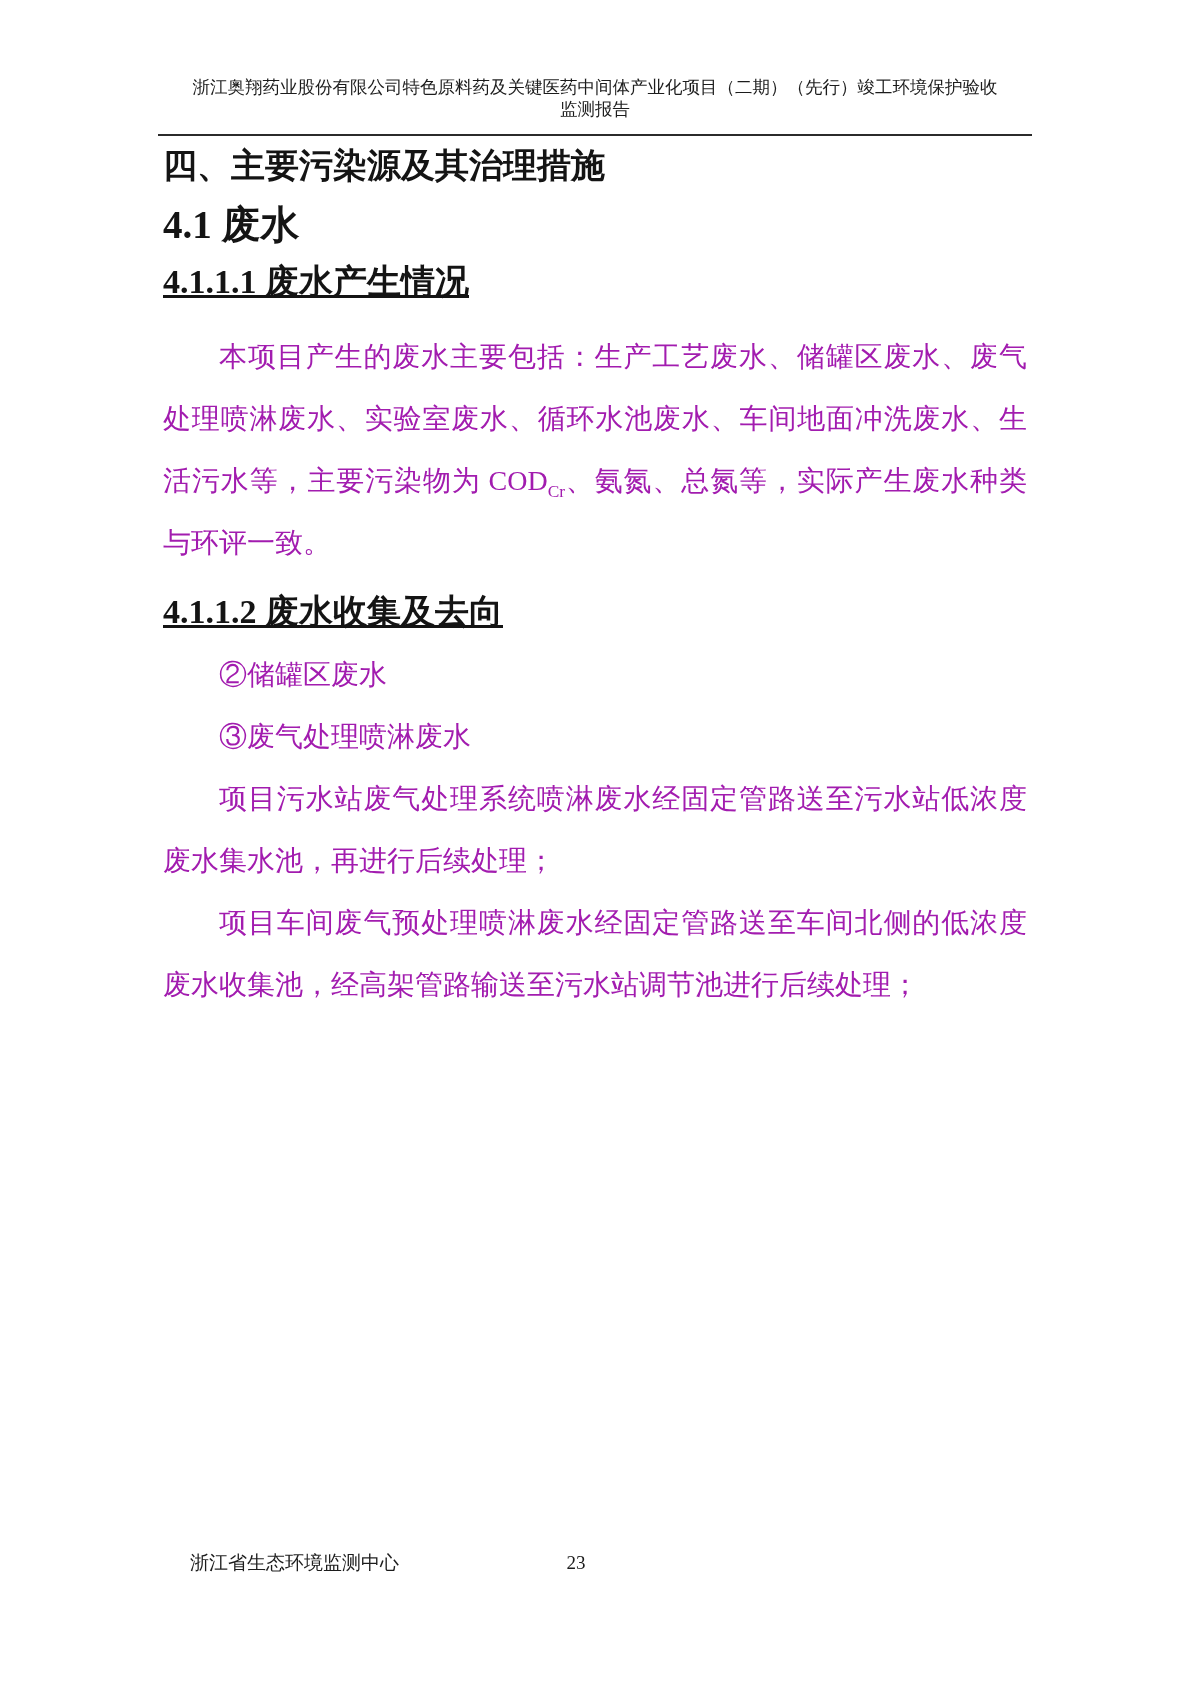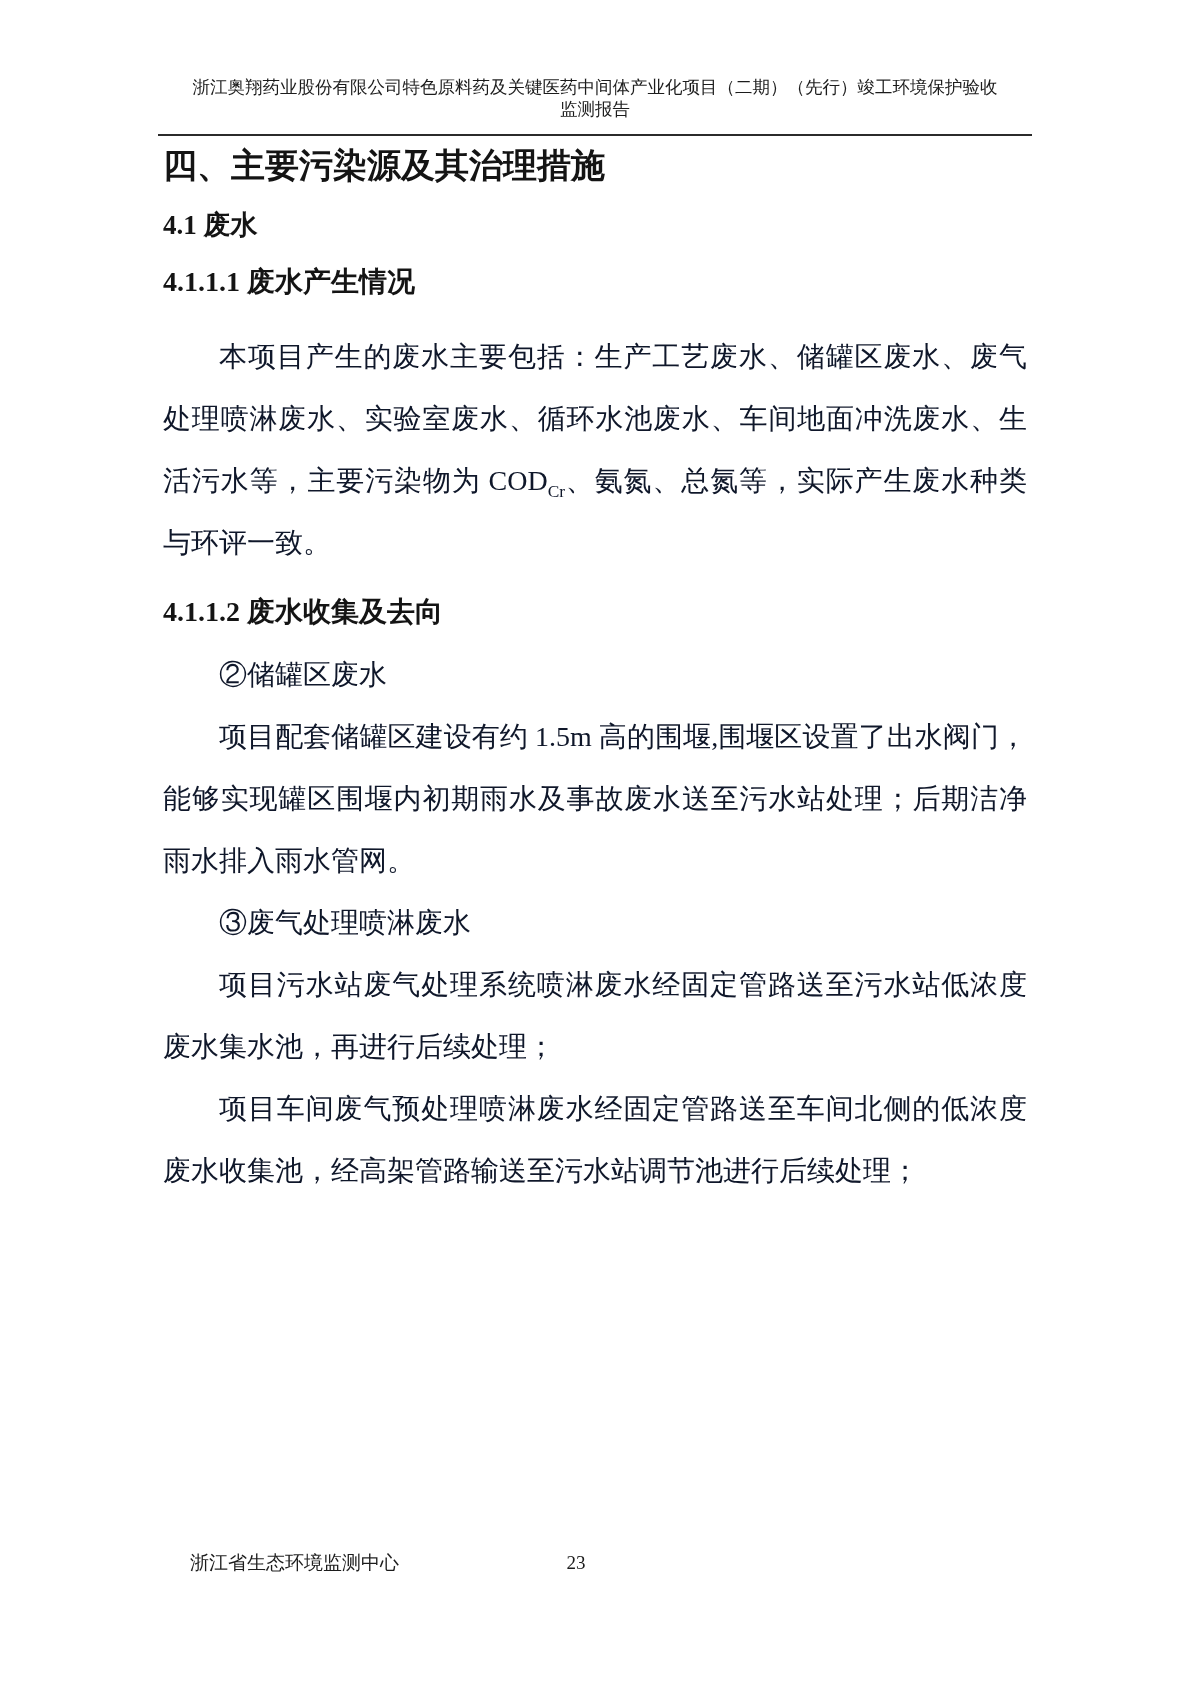--- a/index.html
+++ b/index.html
@@ -29,38 +29,39 @@
 
   .chapter-title {
     margin-top: 8px;
     font-size: 34px;
     font-weight: bold;
     line-height: 44px;
     text-align: left;
   }
   .sec-title {
     margin-top: 16px;
-    font-size: 27px;
+    font-size: 39px;
     font-weight: bold;
     line-height: 42px;
   }
   .subsec-title {
     margin-top: 16px;
-    font-size: 28px;
+    font-size: 34px;
     font-weight: bold;
     line-height: 40px;
+    text-decoration: underline;
   }
   .subsec-title.second { margin-top: 18px; }
 
   .para {
     font-size: 28px;
     line-height: 62px;
     text-align: justify;
     text-indent: 2em;
-    color: #0f172a;
+    color: #a21caf;
   }
   .lead-para { margin-top: 24px; }
   .items-block { margin-top: 12px; }
   .para sub { font-size: 0.62em; line-height: 0; }
 
   .doc-footer {
     position: absolute;
     top: 1550px;
     left: 0;
     width: 100%;
@@ -89,21 +90,20 @@
     <div class="sec-title">4.1 废水</div>
 
     <div class="subsec-title">4.1.1.1 废水产生情况</div>
 
     <div class="para lead-para"><span>本项目产生的废水主要包括：生产工艺废水、储罐区废水、废气处理喷淋废水、实验室废水、循环水池废水、车间地面冲洗废水、生活污水等，主要污染物为 COD</span><sub>Cr</sub><span>、氨氮、总氮等，实际产生废水种类与环评一致。</span></div>
 
     <div class="subsec-title second">4.1.1.2 废水收集及去向</div>
 
     <div class="items-block">
       <div class="para">②储罐区废水</div>
-      <div class="para">项目配套储罐区建设有约 1.5m 高的围堰,围堰区设置了出水阀门，能够实现罐区围堰内初期雨水及事故废水送至污水站处理；后期洁净雨水排入雨水管网。</div>
       <div class="para">③废气处理喷淋废水</div>
       <div class="para">项目污水站废气处理系统喷淋废水经固定管路送至污水站低浓度废水集水池，再进行后续处理；</div>
       <div class="para">项目车间废气预处理喷淋废水经固定管路送至车间北侧的低浓度废水收集池，经高架管路输送至污水站调节池进行后续处理；</div>
     </div>
 
   </div>
 
   <div class="doc-footer">
     <span class="org">浙江省生态环境监测中心</span>
     <span class="pageno">23</span>

